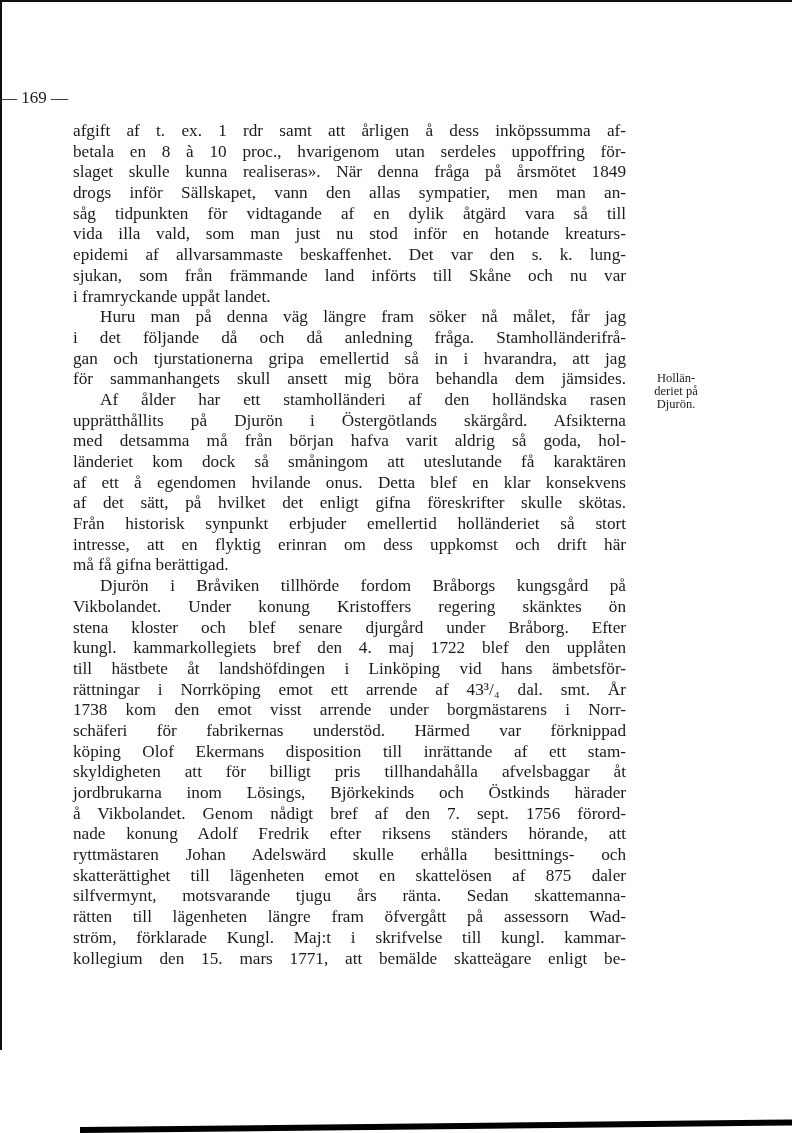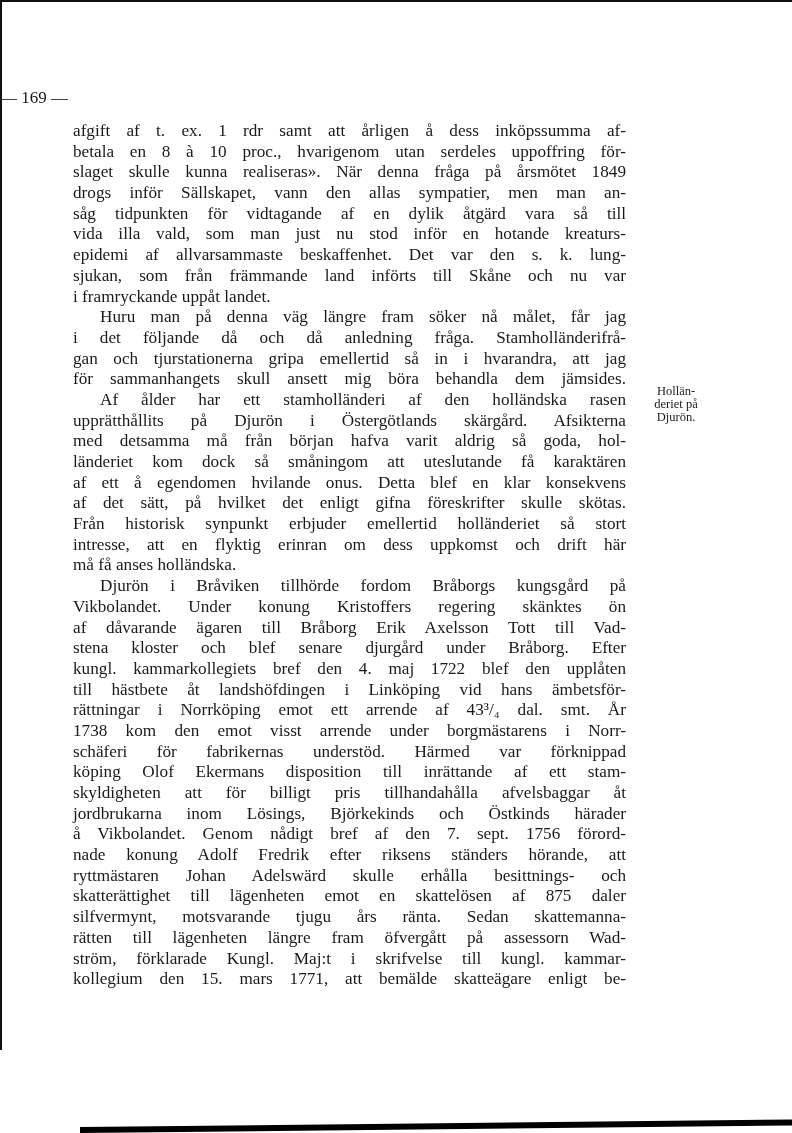--- a/index.html
+++ b/index.html
@@ -53,21 +53,21 @@
     }
     .line.last {
       text-align-last: left;
     }
     .line.indent {
       padding-left: 27px;
     }
     .marginal-note {
       position: absolute;
       left: 636px;
-      top: 385px;
+      top: 372px;
       width: 80px;
       text-align: center;
       font-family: "Liberation Serif", serif;
       font-size: 12.5px;
       line-height: 13px;
     }
     .marginal-note span { display: block; }
   </style>
 </head>
 <body>
@@ -99,24 +99,23 @@
     <span class="line">gan och tjurstationerna gripa emellertid så in i hvarandra, att jag</span>
     <span class="line">för sammanhangets skull ansett mig böra behandla dem jämsides.</span>
     <span class="line indent">Af ålder har ett stamholländeri af den holländska rasen</span>
     <span class="line">upprätthållits på Djurön i Östergötlands skärgård. Afsikterna</span>
     <span class="line">med detsamma må från början hafva varit aldrig så goda, hol-</span>
     <span class="line">länderiet kom dock så småningom att uteslutande få karaktären</span>
     <span class="line">af ett å egendomen hvilande onus. Detta blef en klar konsekvens</span>
     <span class="line">af det sätt, på hvilket det enligt gifna föreskrifter skulle skötas.</span>
     <span class="line">Från historisk synpunkt erbjuder emellertid holländeriet så stort</span>
     <span class="line">intresse, att en flyktig erinran om dess uppkomst och drift här</span>
-    <span class="line last">må få anses holländska.</span>
+    <span class="line last">må få gifna berättigad.</span>
     <span class="line indent">Djurön i Bråviken tillhörde fordom Bråborgs kungsgård på</span>
     <span class="line">Vikbolandet. Under konung Kristoffers regering skänktes ön</span>
-    <span class="line">af dåvarande ägaren till Bråborg Erik Axelsson Tott till Vad-</span>
     <span class="line">stena kloster och blef senare djurgård under Bråborg. Efter</span>
     <span class="line">kungl. kammarkollegiets bref den 4. maj 1722 blef den upplåten</span>
     <span class="line">till hästbete åt landshöfdingen i Linköping vid hans ämbetsför-</span>
     <span class="line">rättningar i Norrköping emot ett arrende af 43³/₄ dal. smt. År</span>
     <span class="line">1738 kom den emot visst arrende under borgmästarens i Norr-</span>
     <span class="line">schäferi för fabrikernas understöd. Härmed var förknippad</span>
     <span class="line">köping Olof Ekermans disposition till inrättande af ett stam-</span>
     <span class="line">skyldigheten att för billigt pris tillhandahålla afvelsbaggar åt</span>
     <span class="line">jordbrukarna inom Lösings, Björkekinds och Östkinds härader</span>
     <span class="line">å Vikbolandet. Genom nådigt bref af den 7. sept. 1756 förord-</span>

